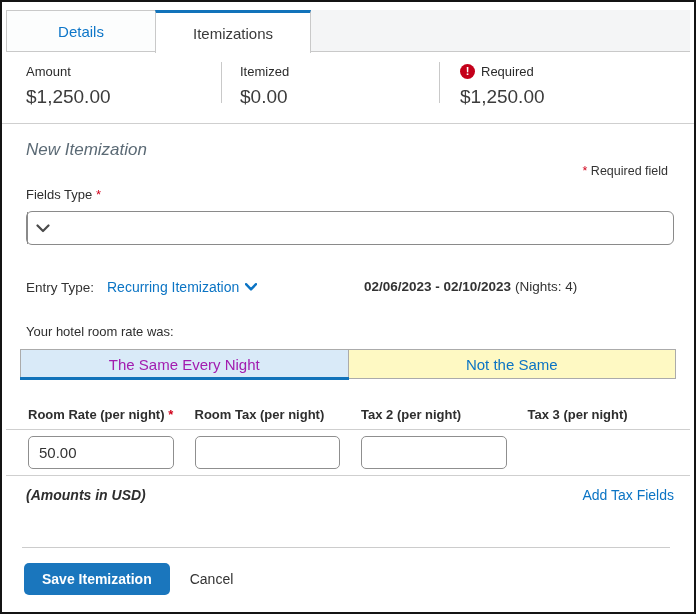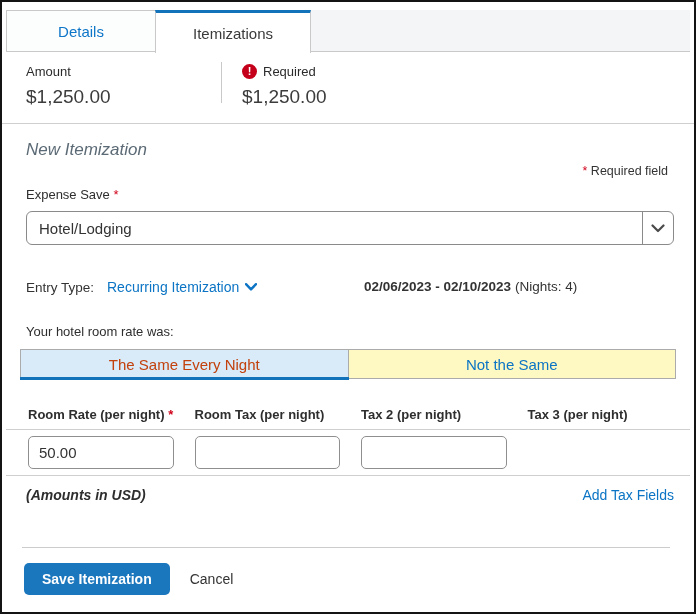--- a/index.html
+++ b/index.html
@@ -140,21 +140,21 @@
   }
   .segment {
     flex: 1;
     display: flex; align-items: center; justify-content: center;
     font-size: 15px;
     cursor: pointer;
     position: relative;
   }
   .segment-selected {
     background: #d9eaf8;
-    color: #c2410c;
+    color: #a21caf;
     border-right: 1px solid #ababab;
   }
   .segment-selected::after {
     content: "";
     position: absolute; left: -1px; right: -1px; bottom: -2px;
     height: 3px; background: #1273ba;
   }
   .segment-unselected { background: #fef9c3; color: #0b74c4; }
 
   .cols4 {
@@ -222,43 +222,46 @@
       <span>Itemizations</span>
     </div>
     <div class="tab-filler"></div>
   </div>
 
   <div class="summary">
     <div class="sum-col sum-col-1">
       <div class="sum-label">Amount</div>
       <div class="sum-value">$1,250.00</div>
     </div>
+    <div class="sum-col sum-col-2">
+      <div class="sum-label">Itemized</div>
+      <div class="sum-value">$0.00</div>
+    </div>
     <div class="sum-col sum-col-3">
       <div class="sum-label">
         <span class="warn-icon"></span>
         <span>Required</span>
       </div>
       <div class="sum-value">$1,250.00</div>
     </div>
   </div>
 
   <div class="heading">New Itemization</div>
 
   <div class="required-note">
     <span class="star">*</span>
     <span>Required field</span>
   </div>
 
   <div class="field-label">
-    <span>Expense Save</span>
+    <span>Fields Type</span>
     <span class="star">*</span>
   </div>
 
   <div class="select-row">
-    <div class="select-value">Hotel/Lodging</div>
     <div class="select-arrow">
       <svg width="14" height="9" viewBox="0 0 14 9">
           <path d="M1.5 1.5 L7 7 L12.5 1.5" fill="none" stroke="#4a4a4a" stroke-width="2.2" stroke-linecap="round" stroke-linejoin="round"></path>
         </svg>
     </div>
   </div>
 
   <div class="entry-row">
     <span class="entry-label">Entry Type:</span>
     <span class="entry-link">

